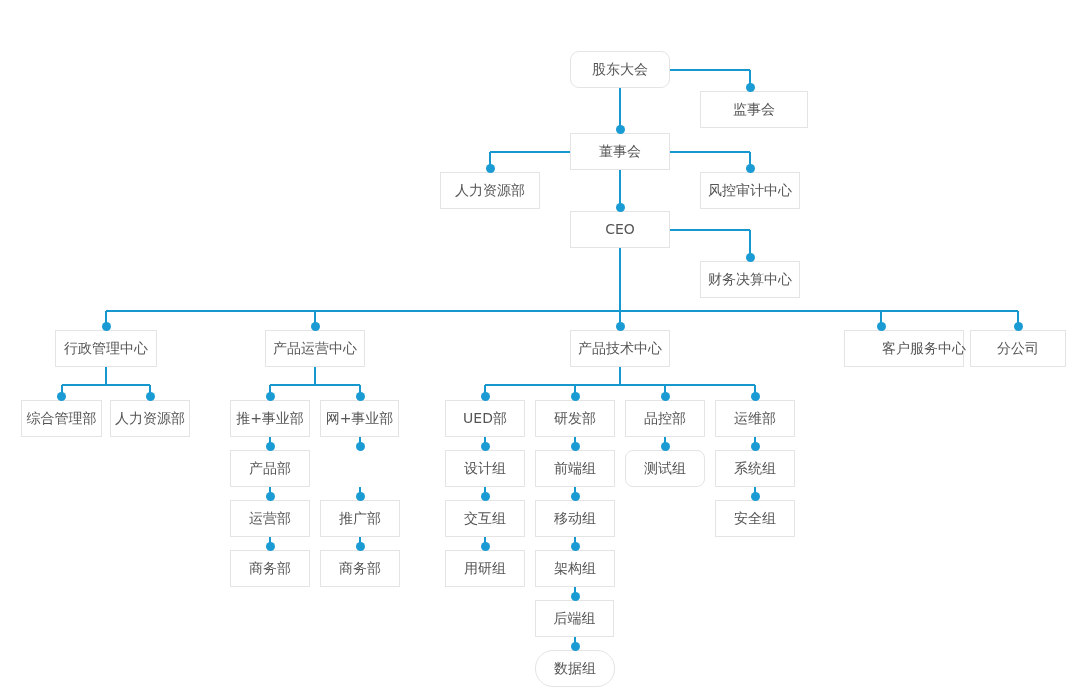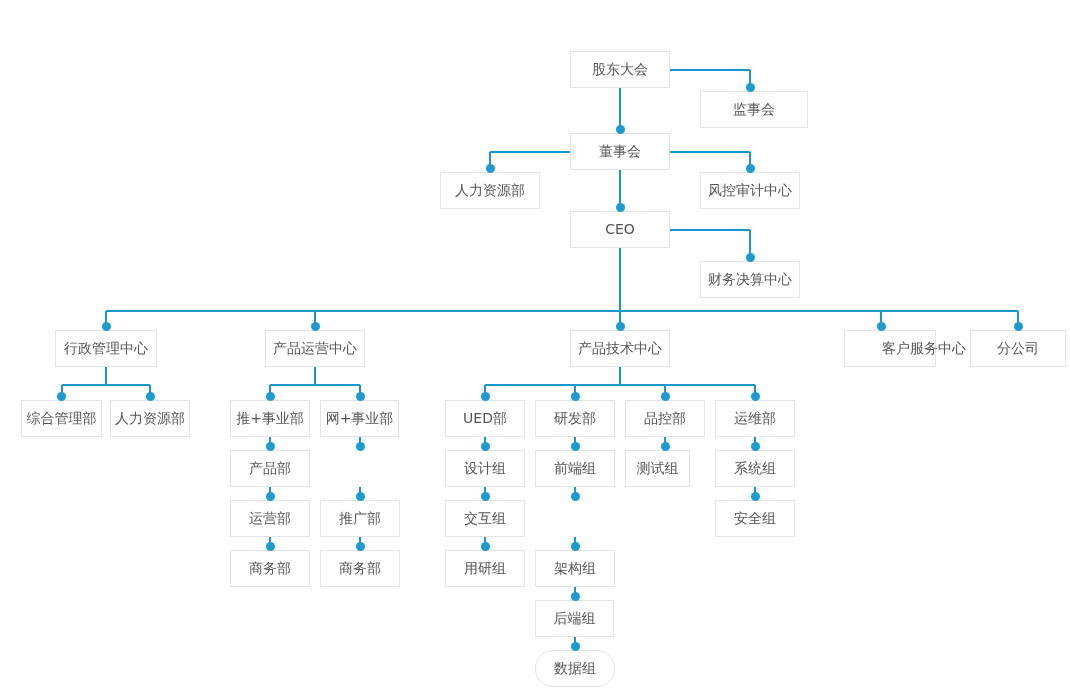--- a/index.html
+++ b/index.html
@@ -37,53 +37,54 @@
     height: 9px;
     border-radius: 50%;
     background: var(--dot-color, #1697cd);
     z-index: 3;
   }
 </style>
 </head>
 <body>
 
 <div id="canvas" style="--page-bg: #ffffff; --line-color: #1697cd; --dot-color: #1a9bd3; --box-bg: #ffffff; --box-border: #e4e4e4; --box-text: #555555;">
-    <div class="org-box" style="left: 570px; top: 51px; width: 100px; height: 37px; line-height: 35px; font-size: 14px;">股东大会</div>
+    <div class="org-box" style="left: 570px; top: 51px; width: 100px; height: 37px; line-height: 35px; font-size: 14px; border-radius: 9px;">股东大会</div>
     <div class="org-box" style="left: 700px; top: 91px; width: 108px; height: 37px; line-height: 35px; font-size: 14px;">监事会</div>
     <div class="org-box" style="left: 570px; top: 133px; width: 100px; height: 37px; line-height: 35px; font-size: 14px;">董事会</div>
     <div class="org-box" style="left: 440px; top: 172px; width: 100px; height: 37px; line-height: 35px; font-size: 14px;">人力资源部</div>
     <div class="org-box" style="left: 700px; top: 172px; width: 100px; height: 37px; line-height: 35px; font-size: 14px;">风控审计中心</div>
     <div class="org-box" style="left: 570px; top: 211px; width: 100px; height: 37px; line-height: 35px; font-size: 14px;">CEO</div>
     <div class="org-box" style="left: 700px; top: 261px; width: 100px; height: 37px; line-height: 35px; font-size: 14px;">财务决算中心</div>
     <div class="org-box" style="left: 55px; top: 330px; width: 102px; height: 37px; line-height: 35px; font-size: 14px;">行政管理中心</div>
     <div class="org-box" style="left: 265px; top: 330px; width: 100px; height: 37px; line-height: 35px; font-size: 14px;">产品运营中心</div>
     <div class="org-box" style="left: 570px; top: 330px; width: 100px; height: 37px; line-height: 35px; font-size: 14px;">产品技术中心</div>
-    <div class="org-box" style="left: 844px; top: 330px; width: 92px; height: 37px; line-height: 35px; font-size: 14px; padding-left: 37px;">客户服务中心</div>
+    <div class="org-box" style="left: 844px; top: 330px; width: 120px; height: 37px; line-height: 35px; font-size: 14px; padding-left: 37px;">客户服务中心</div>
     <div class="org-box" style="left: 970px; top: 330px; width: 96px; height: 37px; line-height: 35px; font-size: 14px;">分公司</div>
     <div class="org-box" style="left: 21px; top: 400px; width: 81px; height: 37px; line-height: 35px; font-size: 14px;">综合管理部</div>
     <div class="org-box" style="left: 110px; top: 400px; width: 80px; height: 37px; line-height: 35px; font-size: 14px;">人力资源部</div>
     <div class="org-box" style="left: 230px; top: 400px; width: 80px; height: 37px; line-height: 35px; font-size: 14px;">推+事业部</div>
     <div class="org-box" style="left: 320px; top: 400px; width: 79px; height: 37px; line-height: 35px; font-size: 14px;">网+事业部</div>
     <div class="org-box" style="left: 230px; top: 450px; width: 80px; height: 37px; line-height: 35px; font-size: 14px;">产品部</div>
     <div class="org-box" style="left: 230px; top: 500px; width: 80px; height: 37px; line-height: 35px; font-size: 14px;">运营部</div>
     <div class="org-box" style="left: 230px; top: 550px; width: 80px; height: 37px; line-height: 35px; font-size: 14px;">商务部</div>
     <div class="org-box" style="left: 320px; top: 500px; width: 80px; height: 37px; line-height: 35px; font-size: 14px;">推广部</div>
     <div class="org-box" style="left: 320px; top: 550px; width: 80px; height: 37px; line-height: 35px; font-size: 14px;">商务部</div>
     <div class="org-box" style="left: 445px; top: 400px; width: 80px; height: 37px; line-height: 35px; font-size: 14px;">UED部</div>
     <div class="org-box" style="left: 535px; top: 400px; width: 80px; height: 37px; line-height: 35px; font-size: 14px;">研发部</div>
     <div class="org-box" style="left: 625px; top: 400px; width: 80px; height: 37px; line-height: 35px; font-size: 14px;">品控部</div>
     <div class="org-box" style="left: 715px; top: 400px; width: 80px; height: 37px; line-height: 35px; font-size: 14px;">运维部</div>
     <div class="org-box" style="left: 445px; top: 450px; width: 80px; height: 37px; line-height: 35px; font-size: 14px;">设计组</div>
     <div class="org-box" style="left: 445px; top: 500px; width: 80px; height: 37px; line-height: 35px; font-size: 14px;">交互组</div>
     <div class="org-box" style="left: 445px; top: 550px; width: 80px; height: 37px; line-height: 35px; font-size: 14px;">用研组</div>
     <div class="org-box" style="left: 535px; top: 450px; width: 80px; height: 37px; line-height: 35px; font-size: 14px;">前端组</div>
+    <div class="org-box" style="left: 535px; top: 500px; width: 80px; height: 37px; line-height: 35px; font-size: 14px;">移动组</div>
     <div class="org-box" style="left: 535px; top: 550px; width: 80px; height: 37px; line-height: 35px; font-size: 14px;">架构组</div>
     <div class="org-box" style="left: 535px; top: 600px; width: 79px; height: 37px; line-height: 35px; font-size: 14px;">后端组</div>
     <div class="org-box" style="left: 535px; top: 650px; width: 80px; height: 37px; line-height: 35px; font-size: 14px; border-radius: 18px;">数据组</div>
-    <div class="org-box" style="left: 625px; top: 450px; width: 65px; height: 37px; line-height: 35px; font-size: 14px;">测试组</div>
+    <div class="org-box" style="left: 625px; top: 450px; width: 80px; height: 37px; line-height: 35px; font-size: 14px; border-radius: 8px;">测试组</div>
     <div class="org-box" style="left: 715px; top: 450px; width: 80px; height: 37px; line-height: 35px; font-size: 14px;">系统组</div>
     <div class="org-box" style="left: 715px; top: 500px; width: 80px; height: 37px; line-height: 35px; font-size: 14px;">安全组</div>
     <div class="org-line" style="left: 670px; top: 68.5px; width: 80px; height: 2px;"></div>
     <div class="org-line" style="left: 749px; top: 69.5px; width: 2px; height: 20.5px;"></div>
     <div class="org-dot" style="left: 745.5px; top: 82.5px;"></div>
     <div class="org-line" style="left: 619px; top: 88px; width: 2px; height: 44px;"></div>
     <div class="org-dot" style="left: 615.5px; top: 124.5px;"></div>
     <div class="org-line" style="left: 490px; top: 150.5px; width: 80px; height: 2px;"></div>
     <div class="org-line" style="left: 489px; top: 151.5px; width: 2px; height: 19.5px;"></div>
     <div class="org-dot" style="left: 485.5px; top: 163.5px;"></div>

